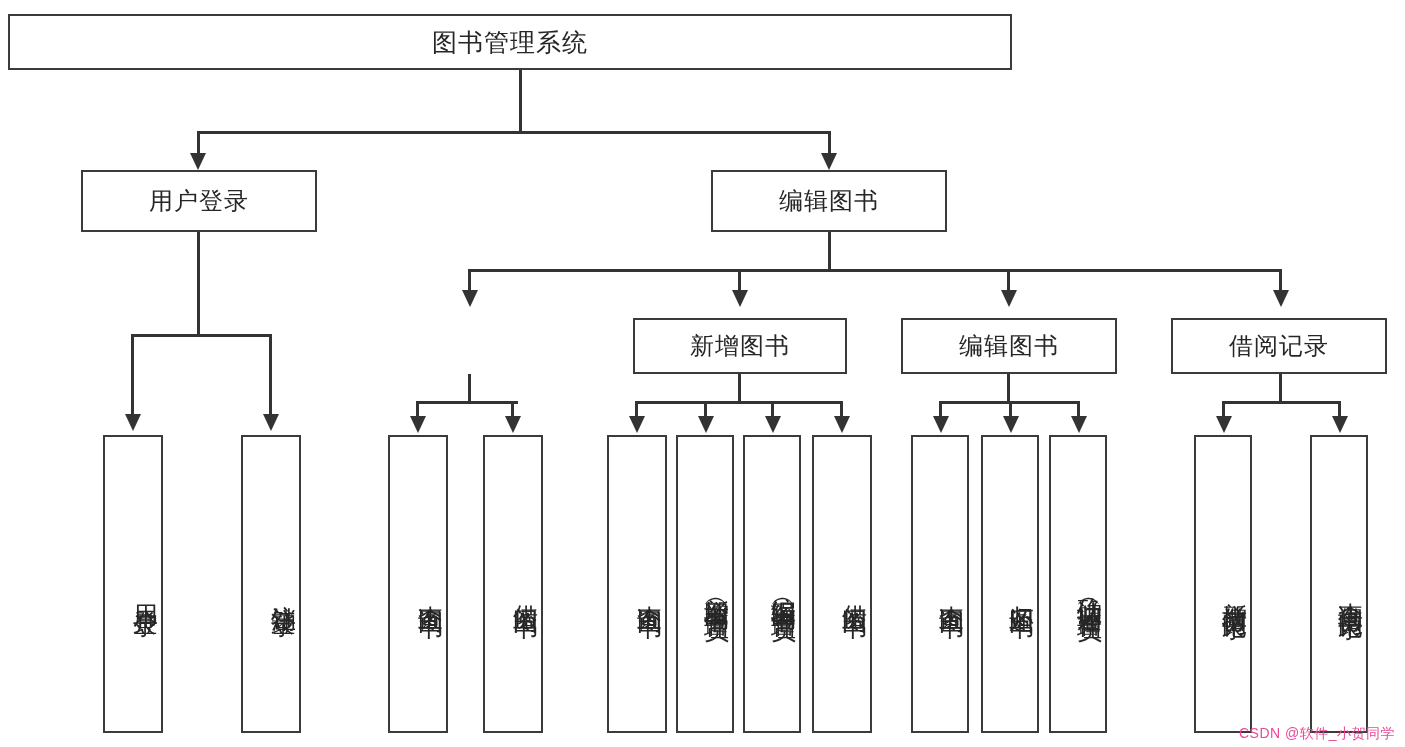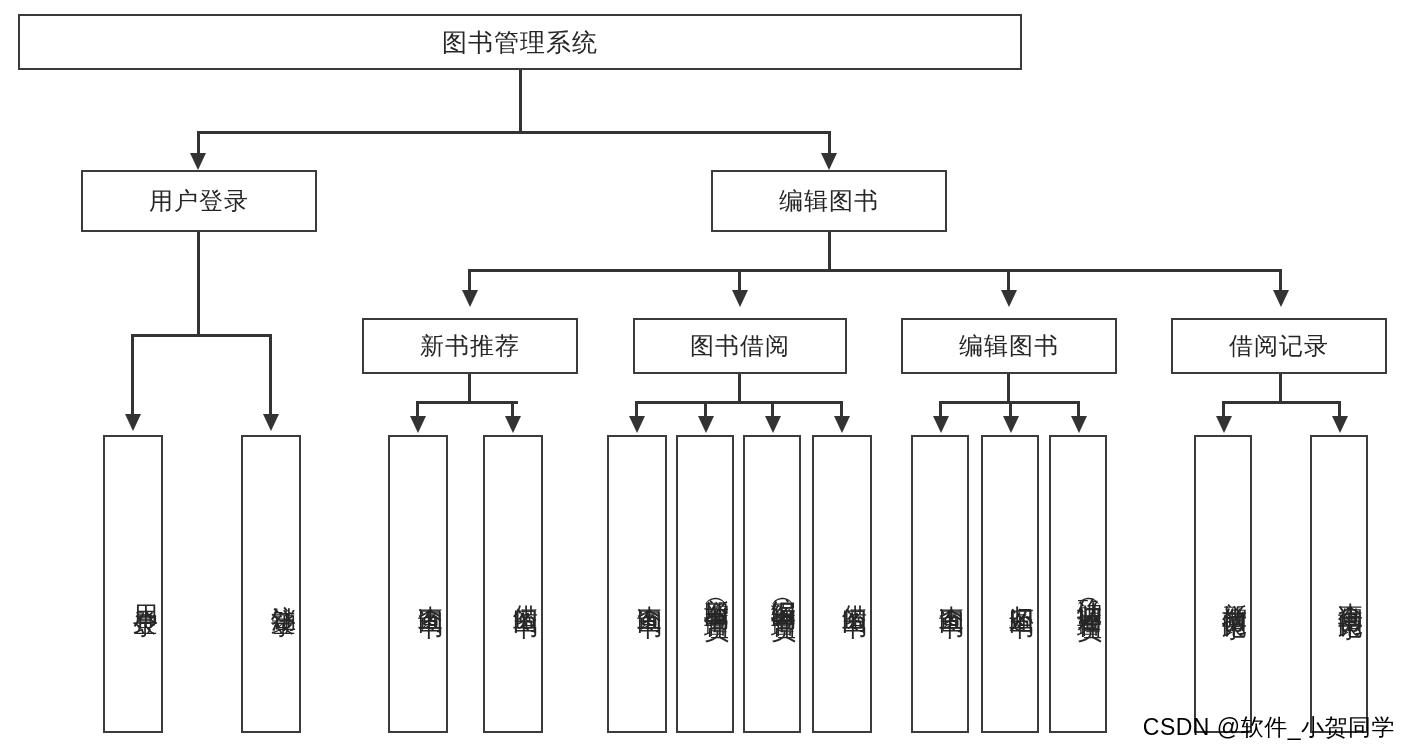--- a/index.html
+++ b/index.html
@@ -41,33 +41,33 @@
     border-left:8px solid transparent;
     border-right:8px solid transparent;
     border-top:17px solid #333333;
   }
 
   
   #watermark{
     position:absolute;
     right:10px;
     bottom:4px;
-    font-size:23px;
-    color:#000000;
+    font-size:14px;
+    color:#ec4899;
     white-space:nowrap;
     letter-spacing:.5px;
     margin-left:40px;
   }
 </style>
 </head>
 <body>
 
 <div id="canvas">
 
-  <div class="node root horiz" style="left:18px;top:14px;width:1004px;height:56px;">
+  <div class="node root horiz" style="left:8px;top:14px;width:1004px;height:56px;">
     <span>图书管理系统</span>
   </div>
 
   <div class="vline" style="left:519px;top:70px;height:62px;"></div>
 
   <div class="hline" style="left:197px;top:131px;width:634px;"></div>
   <div class="vline" style="left:197px;top:131px;height:26px;"></div>
   <div class="arrow" style="left:190px;top:153px;"></div>
   <div class="vline" style="left:828px;top:131px;height:26px;"></div>
   <div class="arrow" style="left:821px;top:153px;"></div>
@@ -95,25 +95,22 @@
 
   <div class="vline" style="left:738px;top:269px;height:24px;"></div>
   <div class="arrow" style="left:732px;top:290px;"></div>
 
   <div class="vline" style="left:1007px;top:269px;height:24px;"></div>
   <div class="arrow" style="left:1001px;top:290px;"></div>
 
   <div class="vline" style="left:1279px;top:269px;height:24px;"></div>
   <div class="arrow" style="left:1273px;top:290px;"></div>
 
-  <div class="node horiz" style="left:362px;top:318px;width:216px;height:56px;">
-    <span>新书推荐</span>
-  </div>
   <div class="node horiz" style="left:633px;top:318px;width:214px;height:56px;">
-    <span>图书借阅</span>
+    <span>新增图书</span>
   </div>
   <div class="node horiz" style="left:901px;top:318px;width:216px;height:56px;">
     <span>编辑图书</span>
   </div>
   <div class="node horiz" style="left:1171px;top:318px;width:216px;height:56px;">
     <span>借阅记录</span>
   </div>
 
   <div class="vline" style="left:468px;top:374px;height:29px;"></div>
   <div class="hline" style="left:416px;top:401px;width:102px;"></div>

